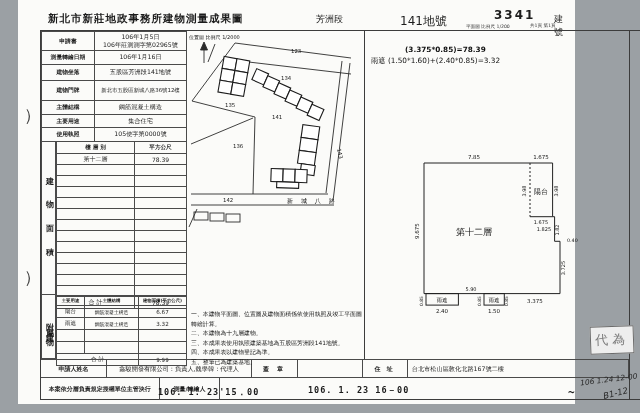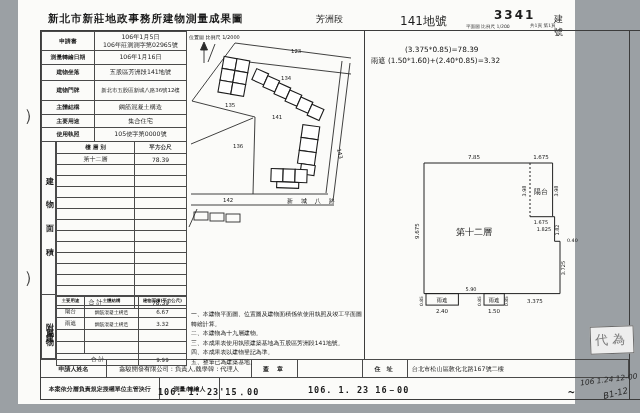--- a/index.html
+++ b/index.html
@@ -40,21 +40,21 @@
   .row-flex{position:absolute;display:flex;border-top:1px solid #4a4a4a;}
   .row-flex .c{border-right:1px solid #4a4a4a;display:flex;align-items:center;justify-content:center;overflow:hidden;}
   .applicant-row{left:0;top:328px;width:588px;height:18px;}
   .approval-row{left:0;top:346px;width:588px;height:22px;}
   .fs6{font-size:6px;font-weight:bold;}
   .fs62{font-size:6.2px;}
   
   .notes{position:absolute;left:150px;top:279px;width:176px;font-size:5.9px;line-height:9.6px;color:#161616;}
   
   .calc{position:absolute;left:330px;top:13px;font-size:7.3px;line-height:11px;color:#111;}
-  .calc .indent{margin-left:34px;}
+  .calc .indent{margin-left:34px;font-weight:bold;}
   
   .map-svg{position:absolute;left:146px;top:0;}
   .plan-svg{position:absolute;left:328px;top:100px;}
   svg text{font-family:"DejaVu Sans",sans-serif;fill:#161616;}
   
   .stamp{position:absolute;font-family:"DejaVu Sans Mono",monospace;font-weight:bold;font-size:8.5px;letter-spacing:1px;color:#1a1a1a;white-space:nowrap;}
   .hand{position:absolute;font-family:"DejaVu Sans",sans-serif;font-style:italic;color:#2a2a2a;white-space:nowrap;}
   .seal-box{position:absolute;left:572px;top:326px;width:42px;height:26px;border:1.5px solid #6b6b6b;color:#7b7b7b;font-size:13px;letter-spacing:4px;display:flex;align-items:center;justify-content:center;transform:rotate(-2deg);background:#eee;}
   .scan-mark{position:absolute;font-size:17px;color:#3f3f3f;}
 </style>

